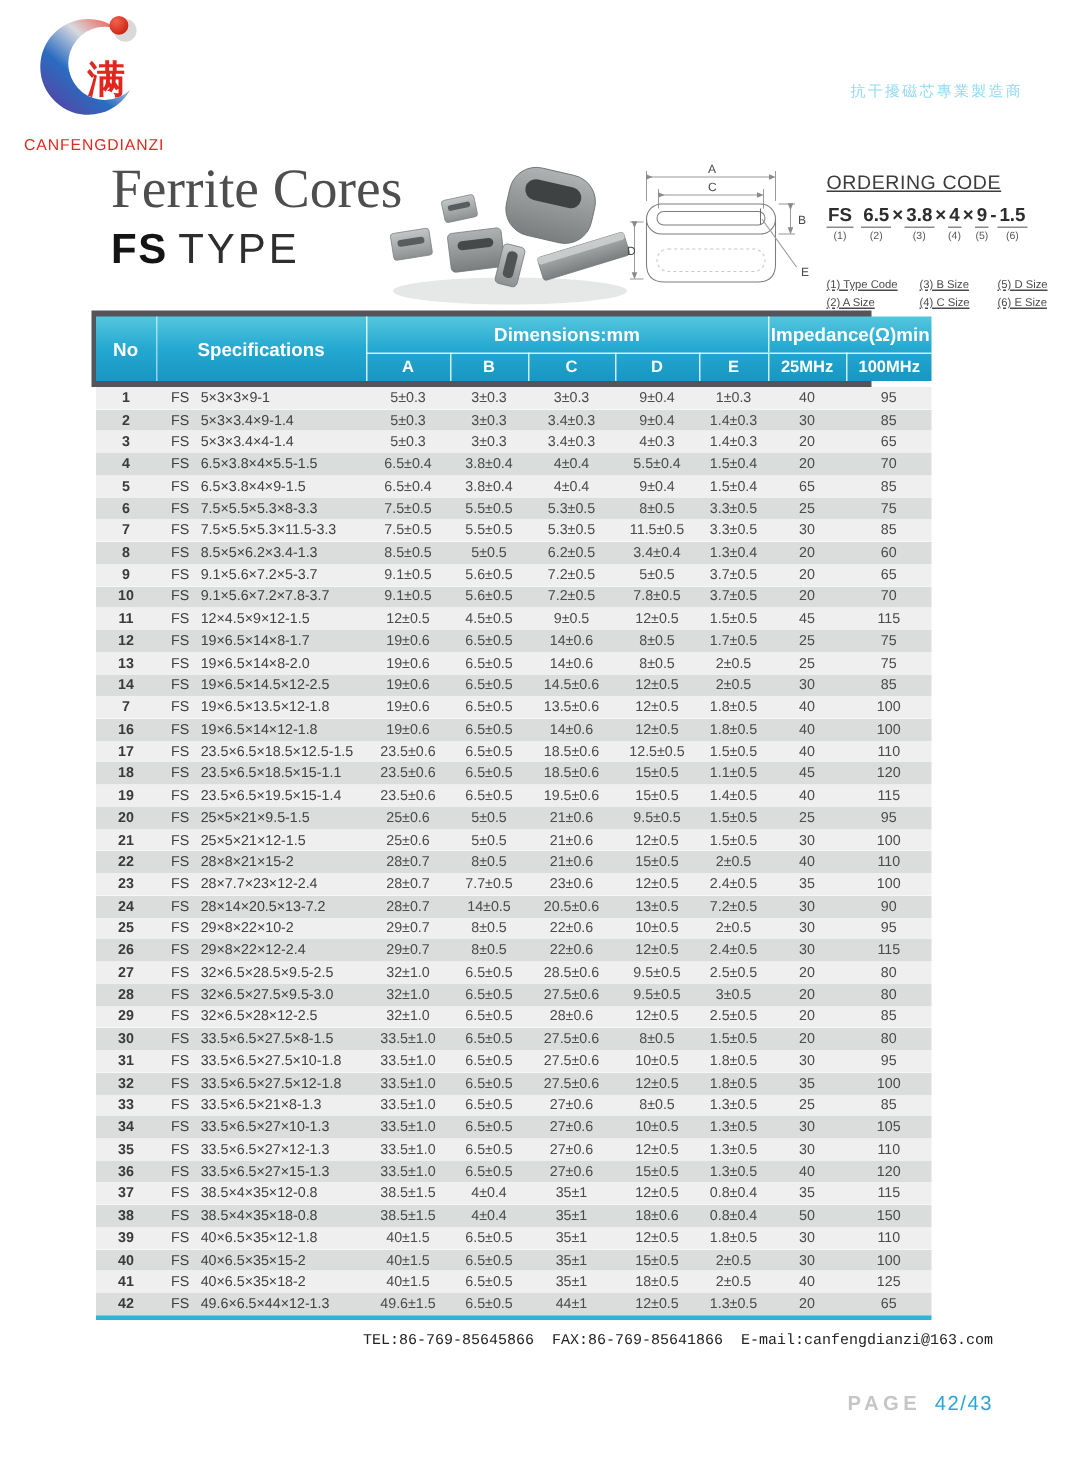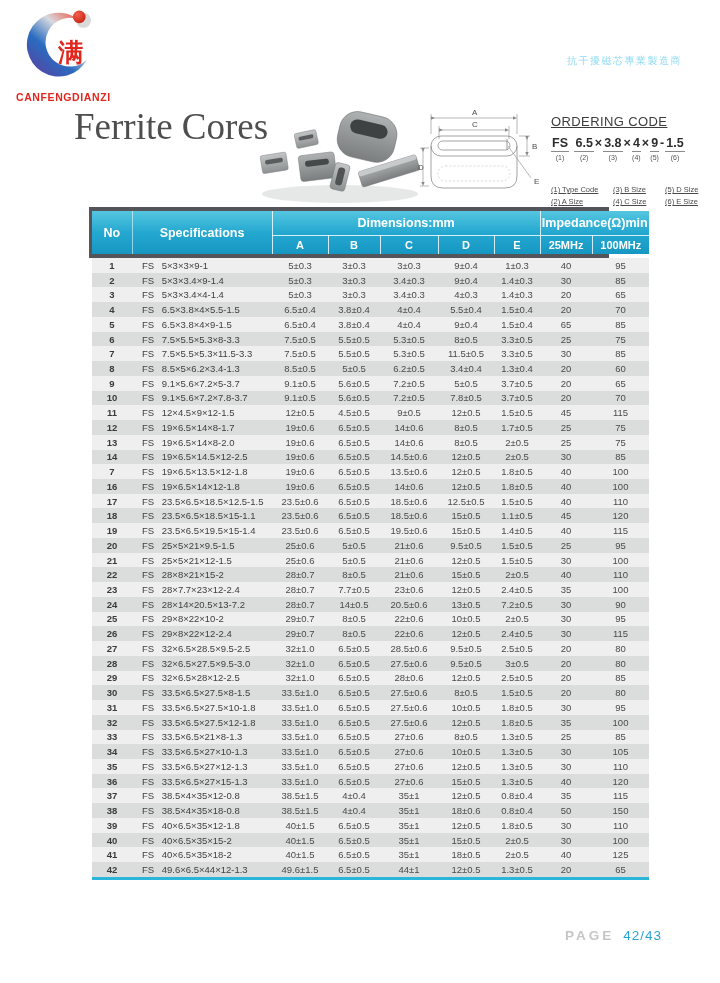--- a/index.html
+++ b/index.html
@@ -4,21 +4,21 @@
 <style>
   html,body { margin:0; padding:0; background:#ffffff; }
   .page {
     position:relative; width:720px; height:983px; background:#fff;
     font-family:"Liberation Sans", sans-serif; overflow:hidden;
   }
 
   
   .logo-block { position:absolute; top:6px; left:16px; width:120px; }
   .logo-mark { display:block; width:86px; height:84px; margin-left:6px; }
-  .brand-name { color:#e2261d; font-size:10.5px; font-weight:bold; letter-spacing:0.6px; margin-top:1px; }
+  .brand-name { color:#e2261d; font-size:10.5px; font-weight:normal; letter-spacing:0.6px; margin-top:1px; }
   .tagline { position:absolute; top:54px; right:38px; color:#93daf2; font-size:10px; letter-spacing:1.5px; }
 
   
   .title-block { position:absolute; left:74px; top:108px; }
   .main-title { font-family:"Liberation Serif", serif; font-size:37px; color:#4e4e4e; line-height:1.05; }
   .sub-title { margin-top:3px; font-size:28px; }
   .sub-title .fs { font-weight:800; color:#141414; letter-spacing:1px; }
   .sub-title .type { color:#2e2e2e; margin-left:7px; letter-spacing:2px; font-weight:400; }
 
   .photo { position:absolute; left:252px; top:106px; width:172px; height:100px; }
@@ -27,21 +27,21 @@
   .ordering { position:absolute; left:551px; top:114px; width:162px; }
   .oc-title { font-size:13px; color:#3c3c3c; letter-spacing:0.4px; margin-bottom:7px;text-decoration:underline; }
   .oc-code { display:flex; align-items:flex-start; font-weight:bold; color:#2d2d2d; font-size:12.5px; }
   .oc-seg { display:flex; flex-direction:column; align-items:center; }
   .oc-text { border-bottom:1px solid #8a8a8a; padding:0 1px 1px 1px; white-space:nowrap; }
   .oc-pos { font-size:7px; color:#555; font-weight:normal; margin-top:2px; }
   .oc-sep { padding:0 1px; }
   .oc-legend { margin-top:24px; display:grid; grid-template-columns:62px 52px 46px; row-gap:3px; font-size:7.5px; color:#4a4a4a; white-space:nowrap;text-decoration:underline; }
 
   
-  .table-wrap { position:absolute; left:92px; top:207px; width:514px; }
+  .table-wrap { position:absolute; left:64px; top:207px; width:514px; }
   .thead-frame { background:#54555a; padding:4px 3px; margin:0 -3px; }
   table { border-collapse:collapse; table-layout:fixed; width:557px; }
   .head-table { background:linear-gradient(180deg,#55c6e0 0%,#24a8d0 50%,#1697c2 100%); }
   .head-table th { color:#fff; font-weight:bold; padding:0; text-align:center; }
   .row-group th { height:24px; font-size:12.5px; }
   .row-sub th { height:18px; font-size:11px; }
   .th-no, .th-spec { font-size:13px; }
   .th-spec { text-align:left; padding-left:12px; border-left:1px solid rgba(255,255,255,0.55); }
   .bl { border-left:1px solid rgba(255,255,255,0.8); }
   .bb { border-bottom:1px solid rgba(255,255,255,0.8); }
@@ -85,20 +85,23 @@
       <circle cx="67" cy="13" r="7.5" fill="url(#lg2)"></circle>
       <text x="42" y="66" font-size="30" font-weight="bold" fill="#e2261d">满</text>
     </svg>
     <div class="brand-name">CANFENGDIANZI</div>
   </div>
 
   <div class="tagline">抗干擾磁芯專業製造商</div>
 
   <div class="title-block">
     <div class="main-title">Ferrite Cores</div>
+    <div class="sub-title">
+      <span class="fs">FS</span><span class="type">TYPE</span>
+    </div>
   </div>
 
   <svg class="photo" viewBox="0 0 172 100">
     <defs>
       <linearGradient id="pg1" x1="0" y1="0" x2="0" y2="1">
         <stop offset="0" stop-color="#c2c6c6"></stop>
           <stop offset="1" stop-color="#8d9192"></stop>
       </linearGradient>
       <linearGradient id="pg2" x1="0" y1="0" x2="0" y2="1">
         <stop offset="0" stop-color="#aeb2b2"></stop>
@@ -713,17 +716,18 @@
             <td>44±1</td>
             <td>12±0.5</td>
             <td>1.3±0.5</td>
             <td>20</td>
             <td>65</td>
           </tr>
         </tbody>
     </table>
   </div>
 
+  <div class="contact">TEL:86-769-85645866  FAX:86-769-85641866  E-mail:canfengdianzi@163.com</div>
   <div class="pagefoot">
     <span class="pg-label">PAGE</span><span class="pg-num">42/43</span>
   </div>
 
 </div>
 
 </body></html>

